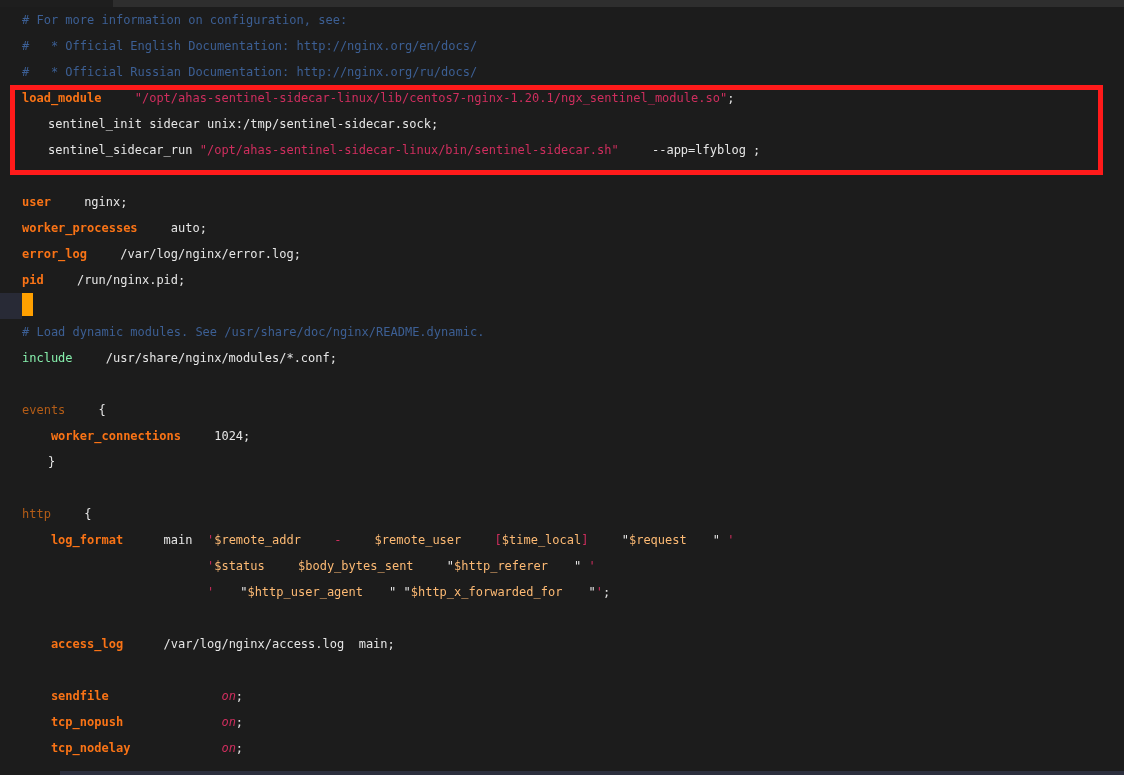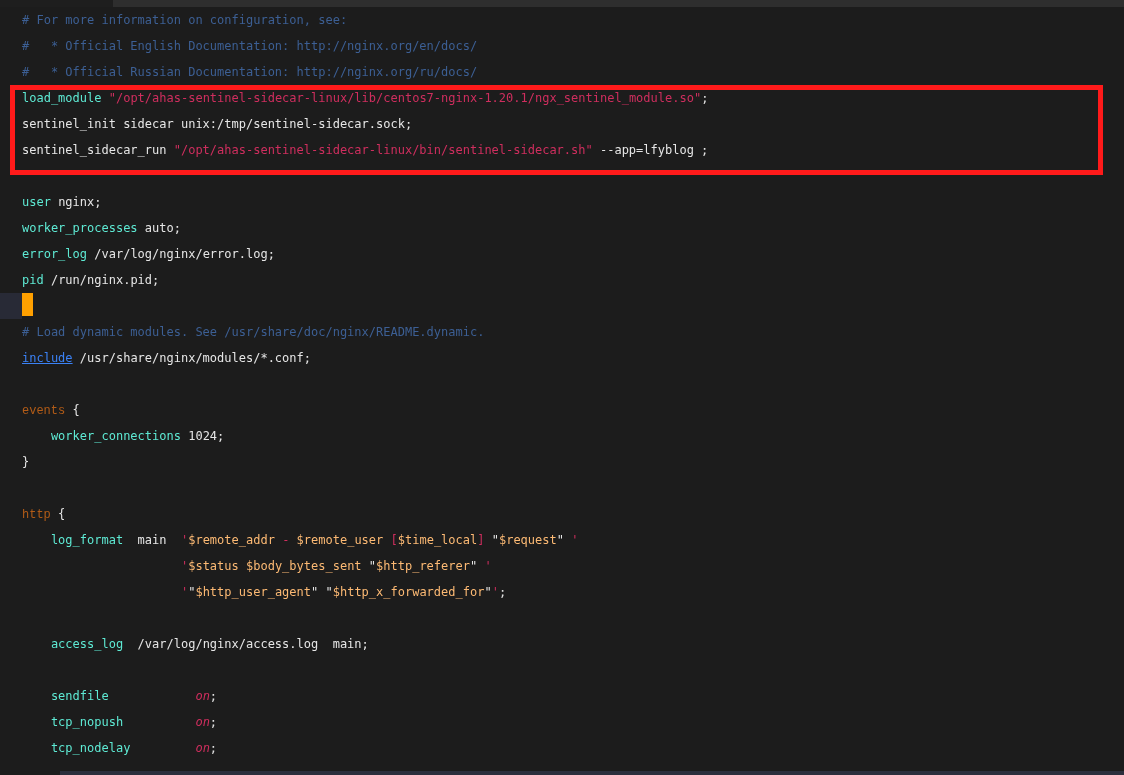--- a/index.html
+++ b/index.html
@@ -75,26 +75,26 @@
   .cursor-block {
     display: inline-block;
     width: 11px;
     height: 23px;
     background: #ffa000;
     vertical-align: -5px;
   }
 
   
   .c-comment  { color: #3c5f94; }
-  .c-dir      { color: #5eead4; }
-  .c-block    { color: #b35c17; font-family: Liberation Mono, monospace; }
+  .c-dir      { color: #f97316; font-weight: bold; }
+  .c-block    { color: #b35c17; }
   .c-str      { color: #cf2e5e; }
   .c-var      { color: #fdba74; }
-  .c-green    { color: #3b82f6; text-decoration: underline; }
-  .c-plain    { color: #e6e6e6; }
+  .c-green    { color: #86efac; }
+  .c-plain    { color: #e6e6e6; margin-left: 26px; }
   .c-punct    { color: #e0e0e0; }
   .c-val      { color: #cf2e5e; font-style: italic; }
 
   
   .red-box {
     position: absolute;
     left: 10px;
     top: 85px;
     width: 1093px;
     height: 90px;

